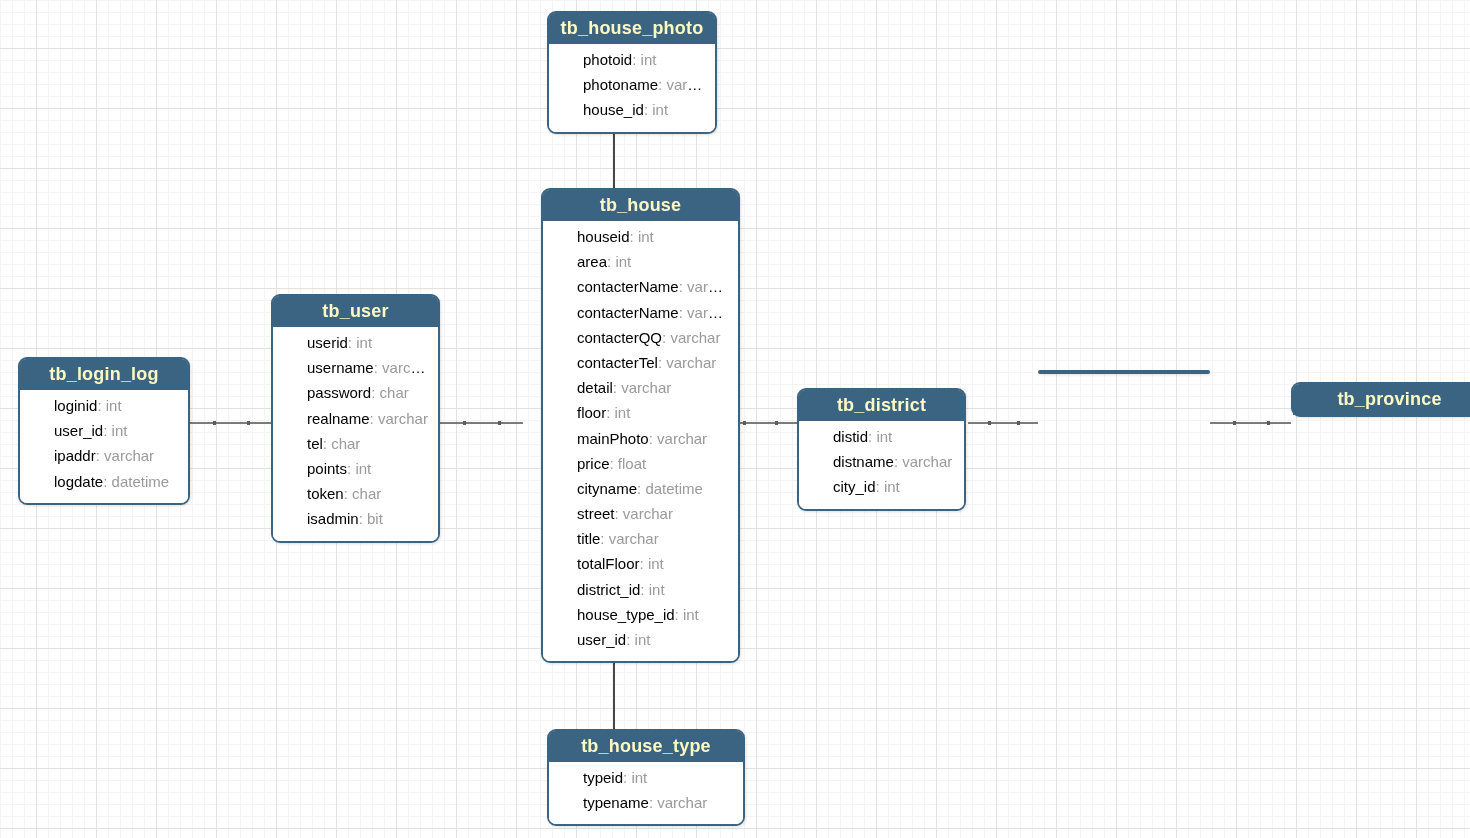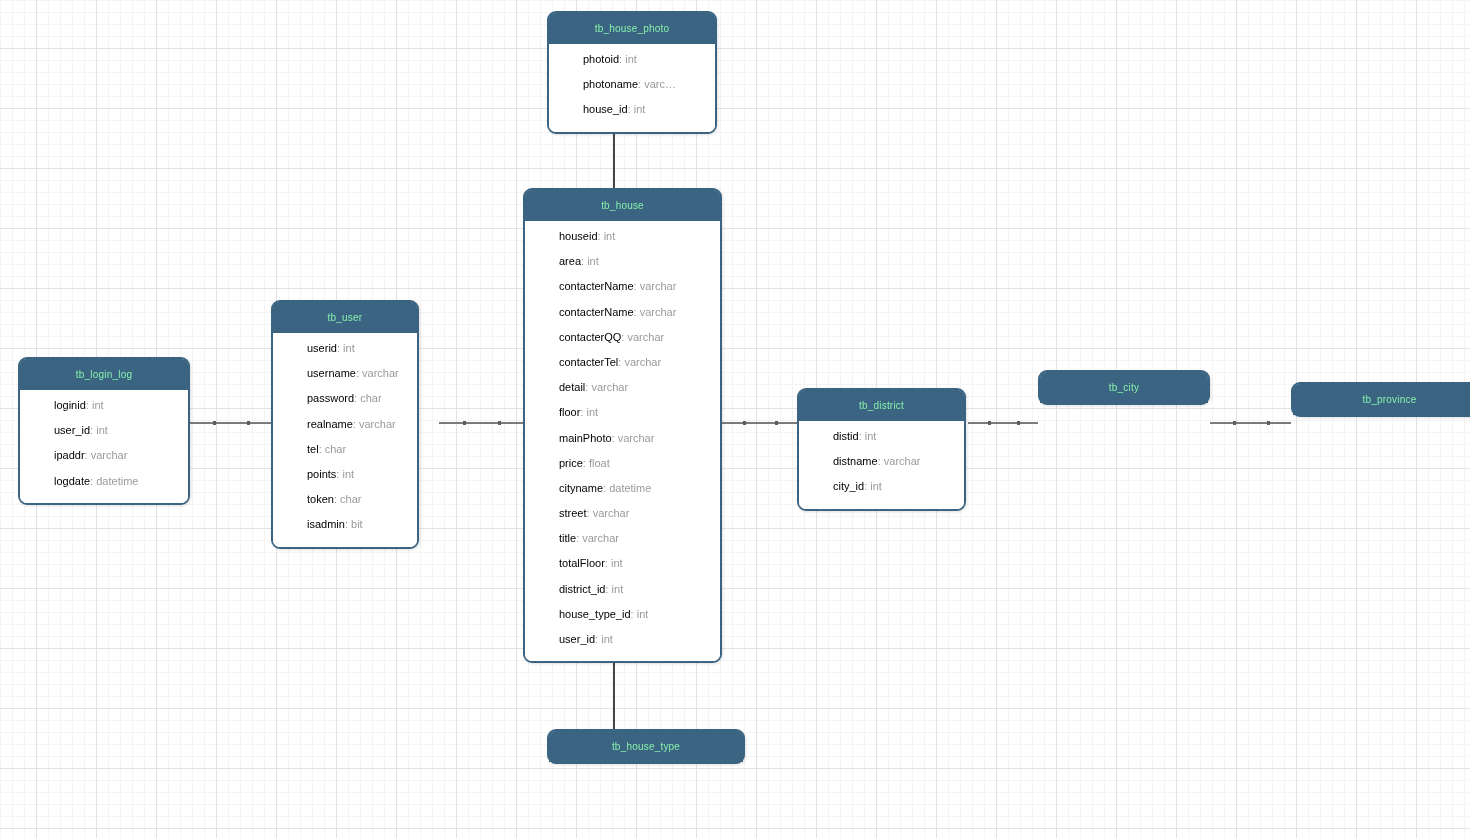--- a/index.html
+++ b/index.html
@@ -15,28 +15,28 @@
     background-size:60px 60px,60px 60px,12px 12px,12px 12px;
     background-position:36px 0,0 48px,0 0,0 0;
   }
   .entity{
     position:absolute;box-sizing:border-box;
     border:2px solid var(--accent,#3B6482);
     border-radius:9px;background:#fff;
     box-shadow:1px 1px 3px rgba(0,0,0,0.12);
   }
   .entity-header{
-    background:var(--accent,#3B6482);color:#86efac;font-weight:normal;
-    font-size:10px;text-align:center;height:31px;line-height:31px;
+    background:var(--accent,#3B6482);color:#fef9c3;font-weight:bold;
+    font-size:18px;text-align:center;height:31px;line-height:31px;
     border-radius:6px 6px 0 0;letter-spacing:.2px;
   }
   .entity-body{padding:3px 0 9px 0;border-radius:0 0 7px 7px;background:#fff;}
   .field-row{
     height:25.2px;line-height:25.2px;padding:0 8px 0 34px;
-    font-size:11px;white-space:nowrap;overflow:hidden;text-overflow:ellipsis;
+    font-size:15px;white-space:nowrap;overflow:hidden;text-overflow:ellipsis;
   }
   .fname{color:#000000;}
   .ftype{color:#9a9a9a;}
   .ftype::before{content:": ";}
   .hconn{position:absolute;height:2px;background:#7b7b7b;}
   .vconn{position:absolute;width:2px;background:#474747;}
   .tick{position:absolute;top:-1px;width:3px;height:4px;background:#5c5c5c;}
 </style>
 </head>
 <body>
@@ -66,21 +66,21 @@
 
 <div class="entity" style="left:547px;top:11px;width:170px;">
   <div class="entity-header">tb_house_photo</div>
   <div class="entity-body">
     <div class="field-row"><span class="fname">photoid</span><span class="ftype">int</span></div>
     <div class="field-row"><span class="fname">photoname</span><span class="ftype">varc…</span></div>
     <div class="field-row"><span class="fname">house_id</span><span class="ftype">int</span></div>
   </div>
 </div>
 
-<div class="entity" style="left:523px;top:188px;width:199px;">
+<div class="entity" style="left:541px;top:188px;width:199px;">
   <div class="entity-header">tb_house</div>
   <div class="entity-body">
     <div class="field-row"><span class="fname">houseid</span><span class="ftype">int</span></div>
     <div class="field-row"><span class="fname">area</span><span class="ftype">int</span></div>
     <div class="field-row"><span class="fname">contacterName</span><span class="ftype">varchar</span></div>
     <div class="field-row"><span class="fname">contacterName</span><span class="ftype">varchar</span></div>
     <div class="field-row"><span class="fname">contacterQQ</span><span class="ftype">varchar</span></div>
     <div class="field-row"><span class="fname">contacterTel</span><span class="ftype">varchar</span></div>
     <div class="field-row"><span class="fname">detail</span><span class="ftype">varchar</span></div>
     <div class="field-row"><span class="fname">floor</span><span class="ftype">int</span></div>
@@ -89,21 +89,21 @@
     <div class="field-row"><span class="fname">cityname</span><span class="ftype">datetime</span></div>
     <div class="field-row"><span class="fname">street</span><span class="ftype">varchar</span></div>
     <div class="field-row"><span class="fname">title</span><span class="ftype">varchar</span></div>
     <div class="field-row"><span class="fname">totalFloor</span><span class="ftype">int</span></div>
     <div class="field-row"><span class="fname">district_id</span><span class="ftype">int</span></div>
     <div class="field-row"><span class="fname">house_type_id</span><span class="ftype">int</span></div>
     <div class="field-row"><span class="fname">user_id</span><span class="ftype">int</span></div>
   </div>
 </div>
 
-<div class="entity" style="left:271px;top:300px;width:148px;">
+<div class="entity" style="left:271px;top:294px;width:169px;">
   <div class="entity-header">tb_user</div>
   <div class="entity-body">
     <div class="field-row"><span class="fname">userid</span><span class="ftype">int</span></div>
     <div class="field-row"><span class="fname">username</span><span class="ftype">varchar</span></div>
     <div class="field-row"><span class="fname">password</span><span class="ftype">char</span></div>
     <div class="field-row"><span class="fname">realname</span><span class="ftype">varchar</span></div>
     <div class="field-row"><span class="fname">tel</span><span class="ftype">char</span></div>
     <div class="field-row"><span class="fname">points</span><span class="ftype">int</span></div>
     <div class="field-row"><span class="fname">token</span><span class="ftype">char</span></div>
     <div class="field-row"><span class="fname">isadmin</span><span class="ftype">bit</span></div>
@@ -123,22 +123,25 @@
 <div class="entity" style="left:797px;top:388px;width:169px;">
   <div class="entity-header">tb_district</div>
   <div class="entity-body">
     <div class="field-row"><span class="fname">distid</span><span class="ftype">int</span></div>
     <div class="field-row"><span class="fname">distname</span><span class="ftype">varchar</span></div>
     <div class="field-row"><span class="fname">city_id</span><span class="ftype">int</span></div>
   </div>
 </div>
 
 <div class="entity" style="left:1038px;top:370px;width:172px;">
-  <div class="entity-header">tb_city</div>
 </div>
 
 <div class="entity" style="left:1291px;top:382px;width:197px;">
   <div class="entity-header">tb_province</div>
 </div>
 
 <div class="entity" style="left:547px;top:729px;width:198px;">
   <div class="entity-header">tb_house_type</div>
+  <div class="entity-body">
+    <div class="field-row"><span class="fname">typeid</span><span class="ftype">int</span></div>
+    <div class="field-row"><span class="fname">typename</span><span class="ftype">varchar</span></div>
+  </div>
 </div>
 
 </body></html>

